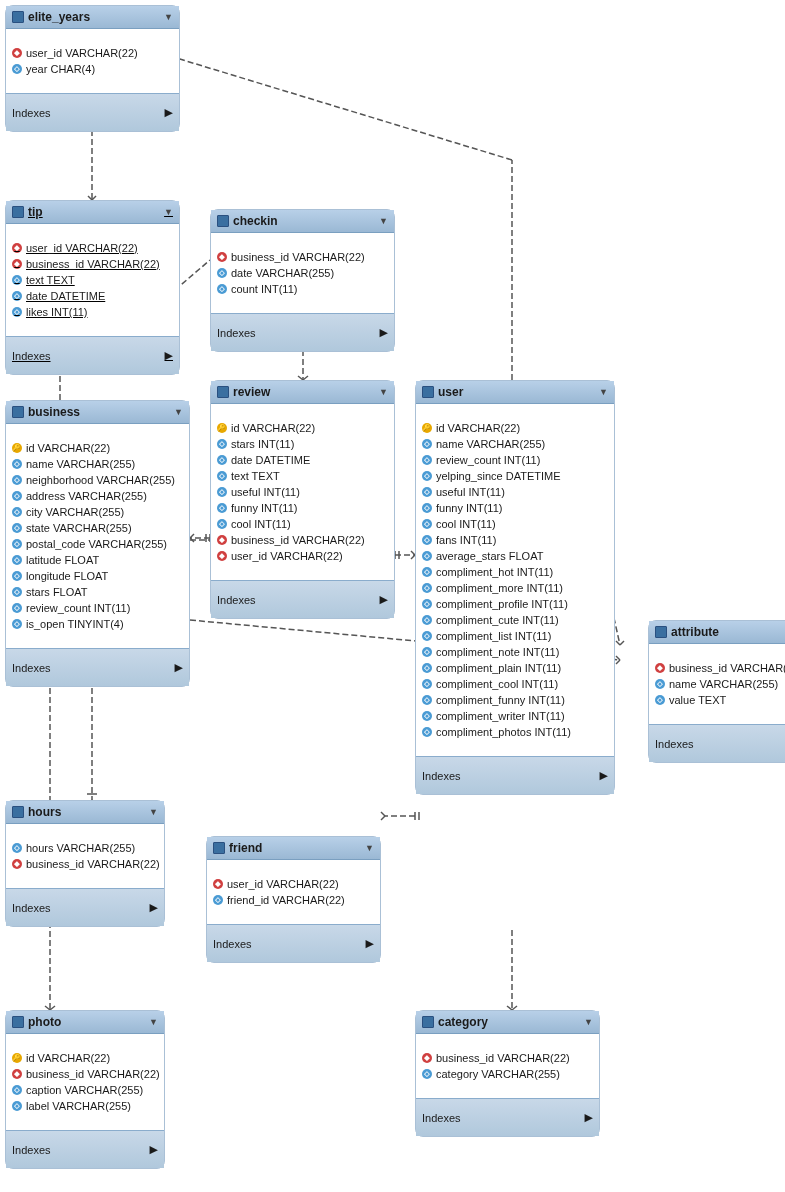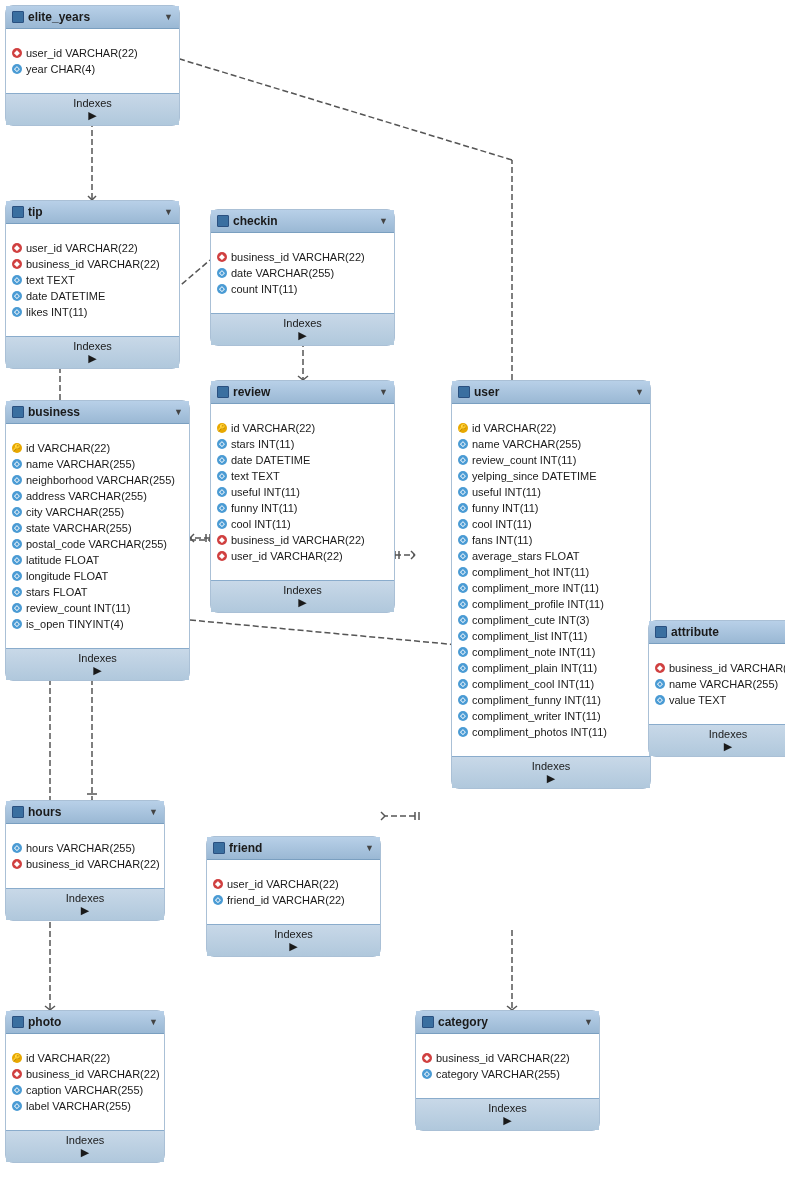--- a/index.html
+++ b/index.html
@@ -104,27 +104,26 @@
     }
 
     .field-name {
       color: #1a1a1a;
       font-size: 11px;
     }
 
     .db-indexes {
       background: linear-gradient(to bottom, #c8d8e8 0%, #b0c8dc 100%);
       border-top: 1px solid #8aaccc;
-      padding: 3px 6px;
+      padding: 12px 6px;
       display: flex;
       align-items: center;
       justify-content: space-between;
       font-size: 11px;
       color: #1a1a1a;
-      flex-direction: column;
     }
 
     
     .connectors {
       position: absolute;
       top: 0;
       left: 0;
       width: 785px;
       height: 1192px;
       pointer-events: none;
@@ -220,21 +219,21 @@
         <span class="field-icon icon-regular">◇</span>
         <span class="field-name">year CHAR(4)</span>
       </div>
     </div>
     <div class="db-indexes">
       <span>Indexes</span>
       <span>▶</span>
     </div>
   </div>
 
-  <div class="db-table" style="left:5px; top:200px; width:175px;">
+  <div class="db-table" style="left:5px; top:200px; width:175px;text-decoration:underline;">
     <div class="db-table-header">
       <div class="db-table-header-left">
         <span class="table-icon"></span>
         <span class="table-name">tip</span>
       </div>
       <span class="chevron-down">▼</span>
     </div>
     <div class="db-table-body">
       <div class="db-field">
         <span class="field-icon icon-fk">◆</span>
@@ -400,21 +399,21 @@
         <span class="field-icon icon-fk">◆</span>
         <span class="field-name">user_id VARCHAR(22)</span>
       </div>
     </div>
     <div class="db-indexes">
       <span>Indexes</span>
       <span>▶</span>
     </div>
   </div>
 
-  <div class="db-table" style="left:415px; top:380px; width:200px;margin-left:36px;">
+  <div class="db-table" style="left:415px; top:380px; width:200px;">
     <div class="db-table-header">
       <div class="db-table-header-left">
         <span class="table-icon"></span>
         <span class="table-name">user</span>
       </div>
       <span class="chevron-down">▼</span>
     </div>
     <div class="db-table-body">
       <div class="db-field">
         <span class="field-icon icon-pk">🔑</span>
@@ -459,21 +458,21 @@
       <div class="db-field">
         <span class="field-icon icon-regular">◇</span>
         <span class="field-name">compliment_more INT(11)</span>
       </div>
       <div class="db-field">
         <span class="field-icon icon-regular">◇</span>
         <span class="field-name">compliment_profile INT(11)</span>
       </div>
       <div class="db-field">
         <span class="field-icon icon-regular">◇</span>
-        <span class="field-name">compliment_cute INT(3)</span>
+        <span class="field-name">compliment_cute INT(11)</span>
       </div>
       <div class="db-field">
         <span class="field-icon icon-regular">◇</span>
         <span class="field-name">compliment_list INT(11)</span>
       </div>
       <div class="db-field">
         <span class="field-icon icon-regular">◇</span>
         <span class="field-name">compliment_note INT(11)</span>
       </div>
       <div class="db-field">

